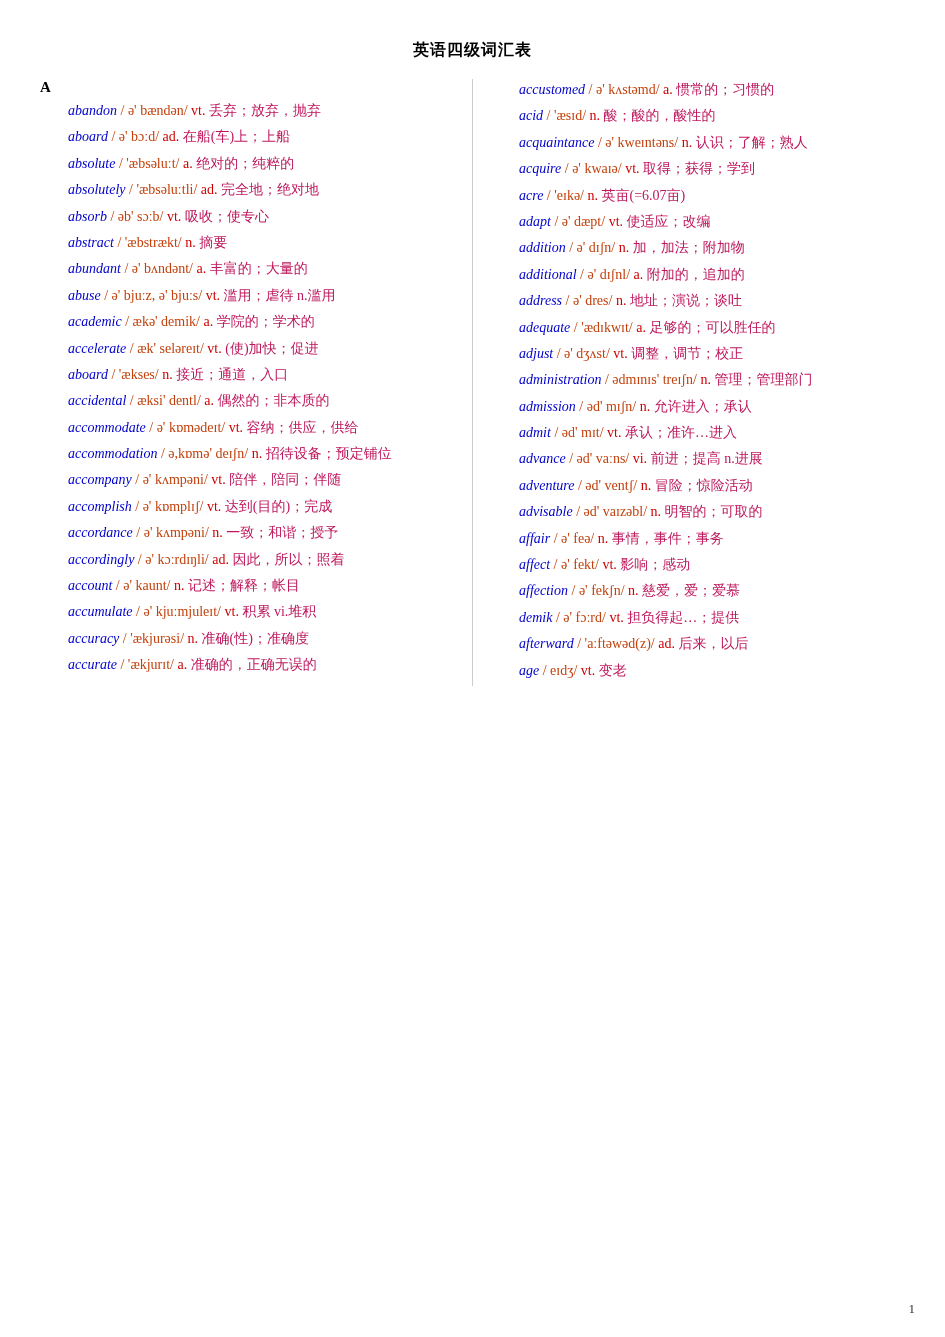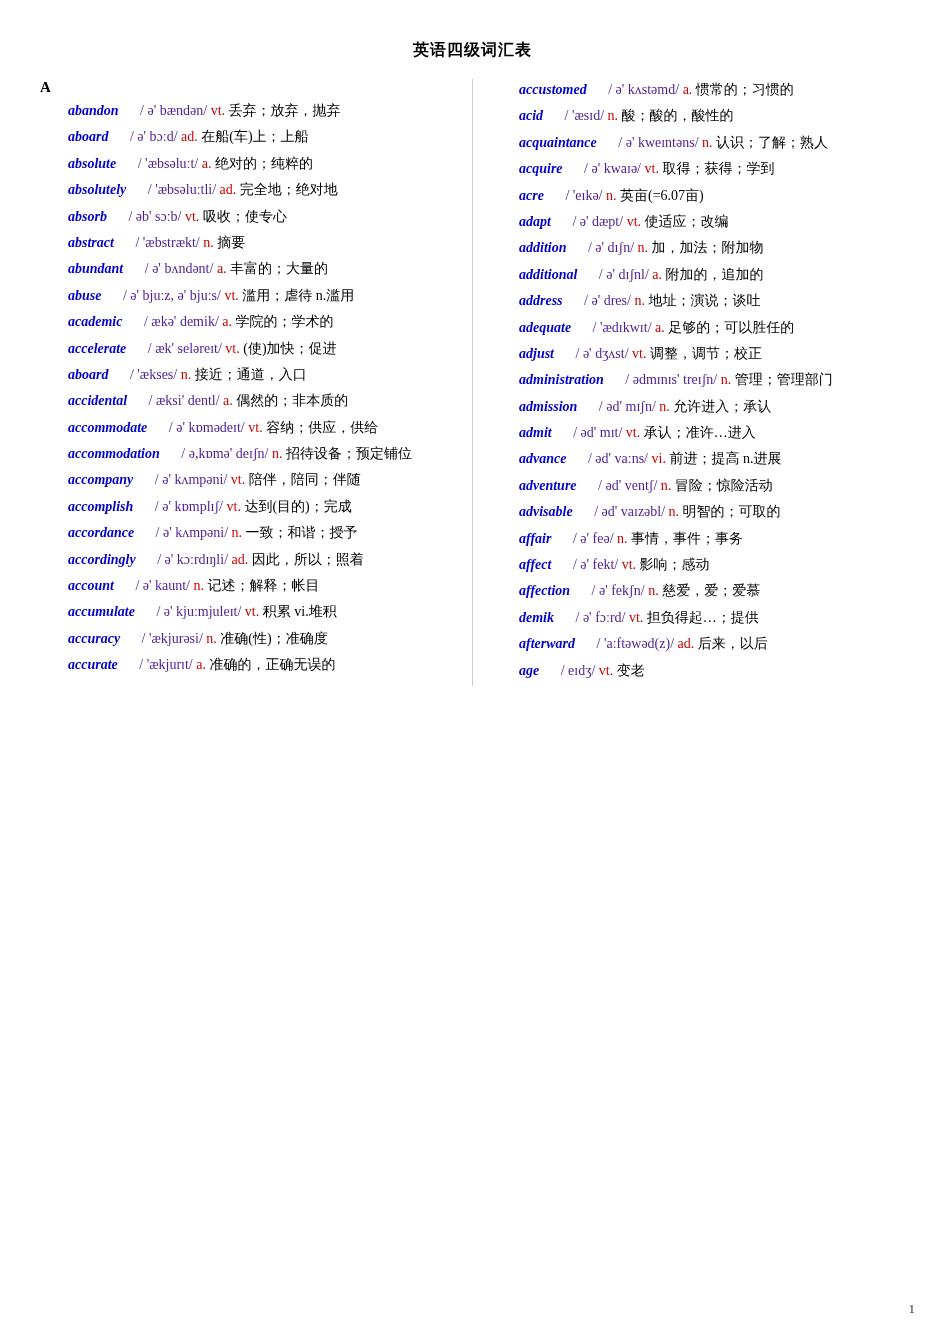--- a/index.html
+++ b/index.html
@@ -56,31 +56,29 @@
       color: #000;
       margin-bottom: 4px;
     }
     .entry {
       margin-bottom: 4px;
       line-height: 1.6;
     }
     .word {
       color: #0000cc;
       font-style: italic;
-      font-weight: bold;
     }
     .phonetic {
-      color: #4c1d95;
-      margin-left: 18px;
+      color: #c2410c;
     }
     .pos {
       color: #cc0000;
     }
     .meaning {
-      color: #000000;
+      color: #be185d;
     }
     .indent {
       text-indent: 2em;
       display: block;
     }
   </style>
 </head>
 <body>
 
 <div class="page">

